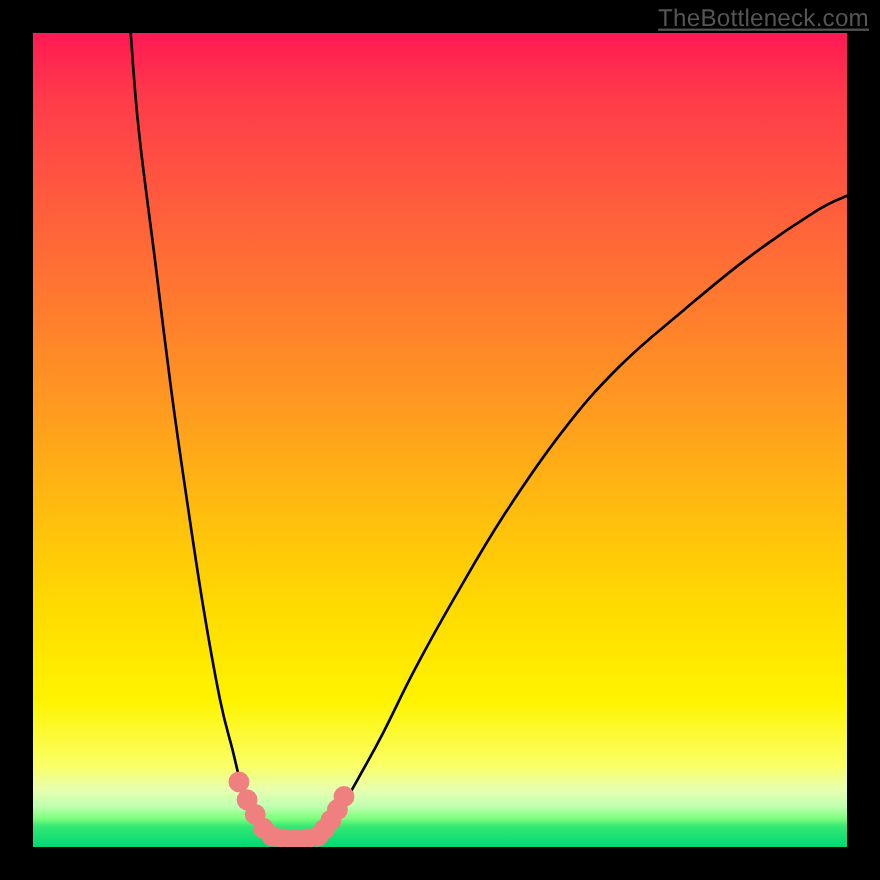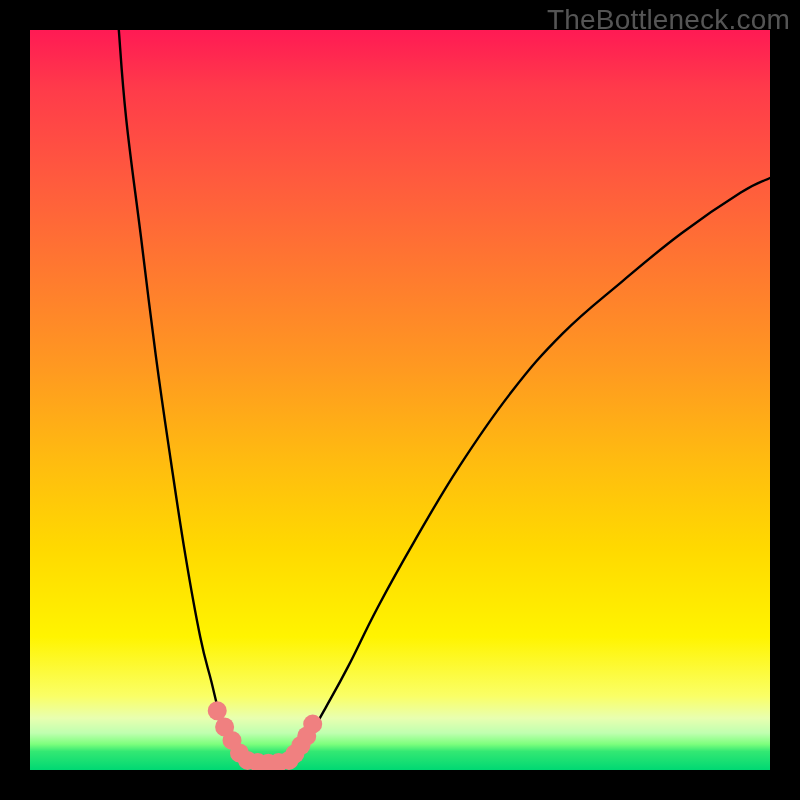--- a/index.html
+++ b/index.html
@@ -58,24 +58,25 @@
     left: 0;
     width: 100%;
     height: 100%;
     overflow: visible;
   }
   .watermark {
     position: absolute;
     top: 4px;
     right: 10px;
     color: #555;
-    font-size: 28px;
+    font-size: 22px;
     font-weight: 400;
     font-family: Arial, Helvetica, sans-serif;
     letter-spacing: 0.2px;
+    text-decoration: underline;
   }
 </style>
 </head>
 <body>
 
 <div class="frame">
   <div class="plot">
     <div class="gradient"></div>
     <svg class="curves" viewBox="0 0 740 740" preserveAspectRatio="none">
       <path id="curve-path" fill="none" stroke="#000000" stroke-width="2.4" stroke-linecap="round" stroke-linejoin="round" d="M 88.80 0.00 C 90.28 17.76, 91.76 47.36, 96.20 88.80 C 100.64 130.24, 105.08 159.84, 111.00 207.20 C 116.92 254.56, 119.88 281.20, 125.80 325.60 C 131.72 370.00, 134.68 389.24, 140.60 429.20 C 146.52 469.16, 149.48 489.88, 155.40 525.40 C 161.32 560.92, 165.02 581.64, 170.20 606.80 C 175.38 631.96, 177.60 636.40, 181.30 651.20 C 185.00 666.00, 185.74 671.18, 188.70 680.80 C 191.66 690.42, 193.14 692.64, 196.10 699.30 C 199.06 705.96, 200.54 708.92, 203.50 714.10 C 206.46 719.28, 208.38 721.80, 210.90 725.20 C 213.42 728.60, 213.12 729.49, 216.08 731.12 C 219.04 732.75, 221.56 732.75, 225.70 733.34 C 229.84 733.93, 232.36 734.08, 236.80 734.08 C 241.24 734.08, 243.46 733.93, 247.90 733.34 C 252.34 732.75, 254.56 733.93, 259.00 731.12 C 263.44 728.31, 265.66 724.90, 270.10 719.28 C 274.54 713.66, 276.02 711.44, 281.20 703.00 C 286.38 694.56, 288.60 690.42, 296.00 677.10 C 303.40 663.78, 307.84 656.38, 318.20 636.40 C 328.56 616.42, 334.48 602.36, 347.80 577.20 C 361.12 552.04, 368.52 538.72, 384.80 510.60 C 401.08 482.48, 409.96 466.20, 429.20 436.60 C 448.44 407.00, 460.28 389.24, 481.00 362.60 C 501.72 335.96, 510.60 325.60, 532.80 303.40 C 555.00 281.20, 568.32 271.58, 592.00 251.60 C 615.68 231.62, 627.52 221.26, 651.20 203.50 C 674.88 185.74, 692.64 173.90, 710.40 162.80 C 728.16 151.70, 734.08 150.96, 740.00 148.00"></path>

